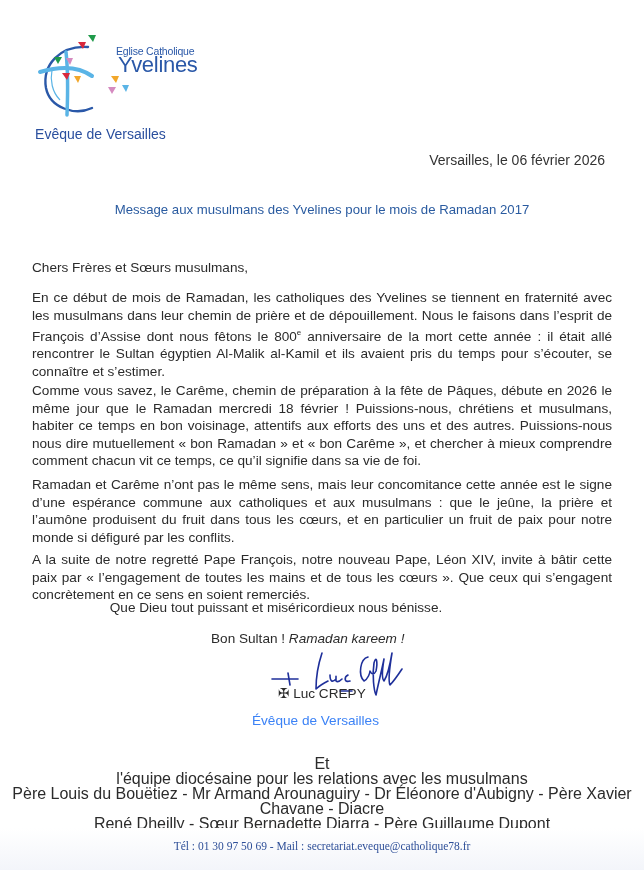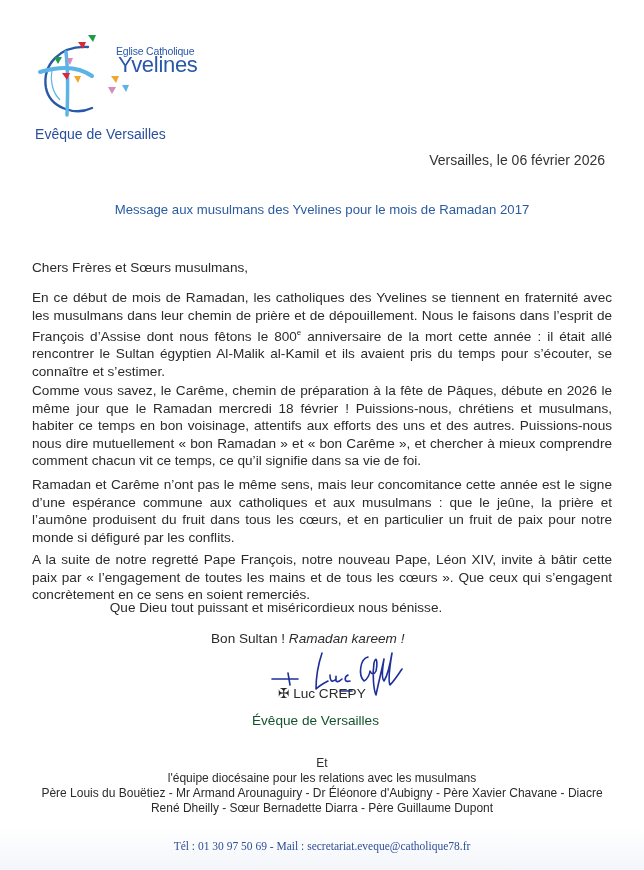--- a/index.html
+++ b/index.html
@@ -16,22 +16,22 @@
     .p1 { top: 279px; }
     .p2 { top: 372px; }
     .p3 { top: 466px; }
     .p4 { top: 541px; }
     .centered { position: absolute; left: 12px; width: 528px; text-align: center; font-size: 13.6px; color: #2b2b2b; }
     .blessing { top: 600px; }
     .closing { position: absolute; left: 211px; top: 631px; font-size: 13.6px; color: #2b2b2b; }
     .closing i { font-style: italic; }
     .signature { position: absolute; left: 270px; top: 645px; width: 140px; height: 52px; }
     .sign-name { position: absolute; left: 270px; top: 685px; font-size: 13.6px; color: #2b2b2b; margin-left: 8px; }
-    .sign-title { position: absolute; left: 252px; top: 713px; font-size: 13.6px; color: #14532d; }
-    .team { position: absolute; left: 0; width: 644px; top: 756px; text-align: center; font-size: 12px; line-height: 15px; color: #2b2b2b; }
+    .sign-title { position: absolute; left: 252px; top: 713px; font-size: 13.6px; color: #3b82f6; }
+    .team { position: absolute; left: 0; width: 644px; top: 756px; text-align: center; font-size: 16px; line-height: 15px; color: #2b2b2b; }
     .footer { position: absolute; left: 0; width: 644px; top: 840px; text-align: center; font-family: "Liberation Serif", serif; font-size: 11.5px; line-height: 13px; color: #2e4f98; }
     .footer-bg { position: absolute; left: 0; top: 828px; width: 644px; height: 42px; background: linear-gradient(#ffffff, #f3f5fa); }
   </style>
 </head>
 <body>
 
 <div class="logo">
   <svg width="140" height="90" viewBox="0 0 140 90">
 
     <path d="M58 17 C 30 15, 12 35, 16 58 C 20 78, 45 86, 62 78" fill="none" stroke="#2a58a8" stroke-width="2.4" stroke-linecap="round"></path>

